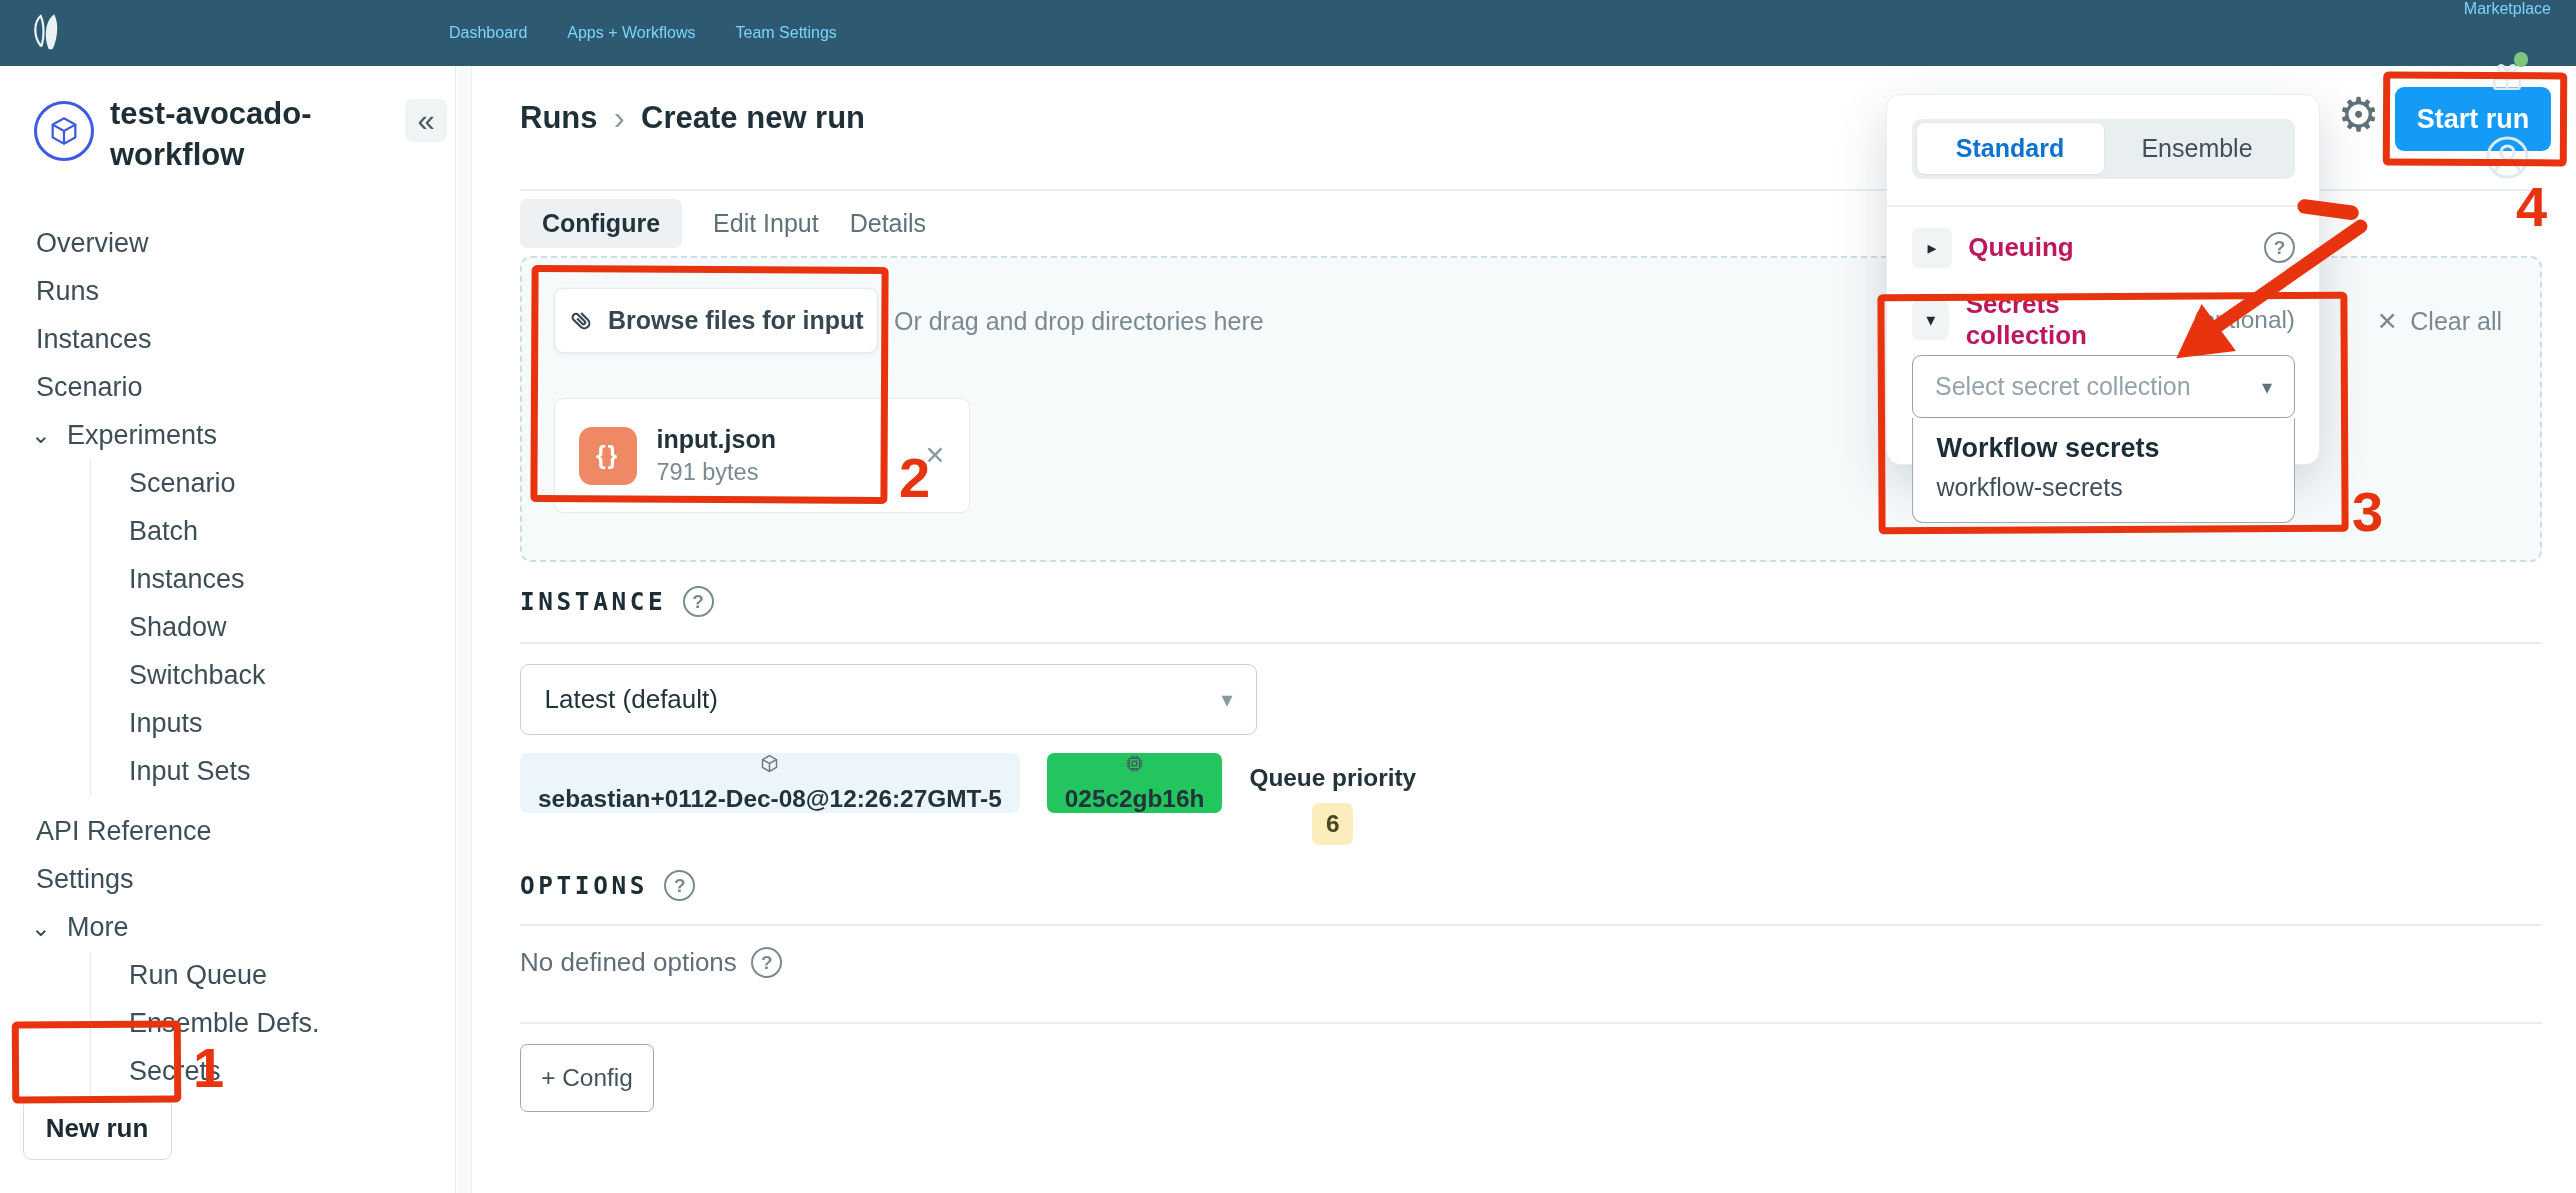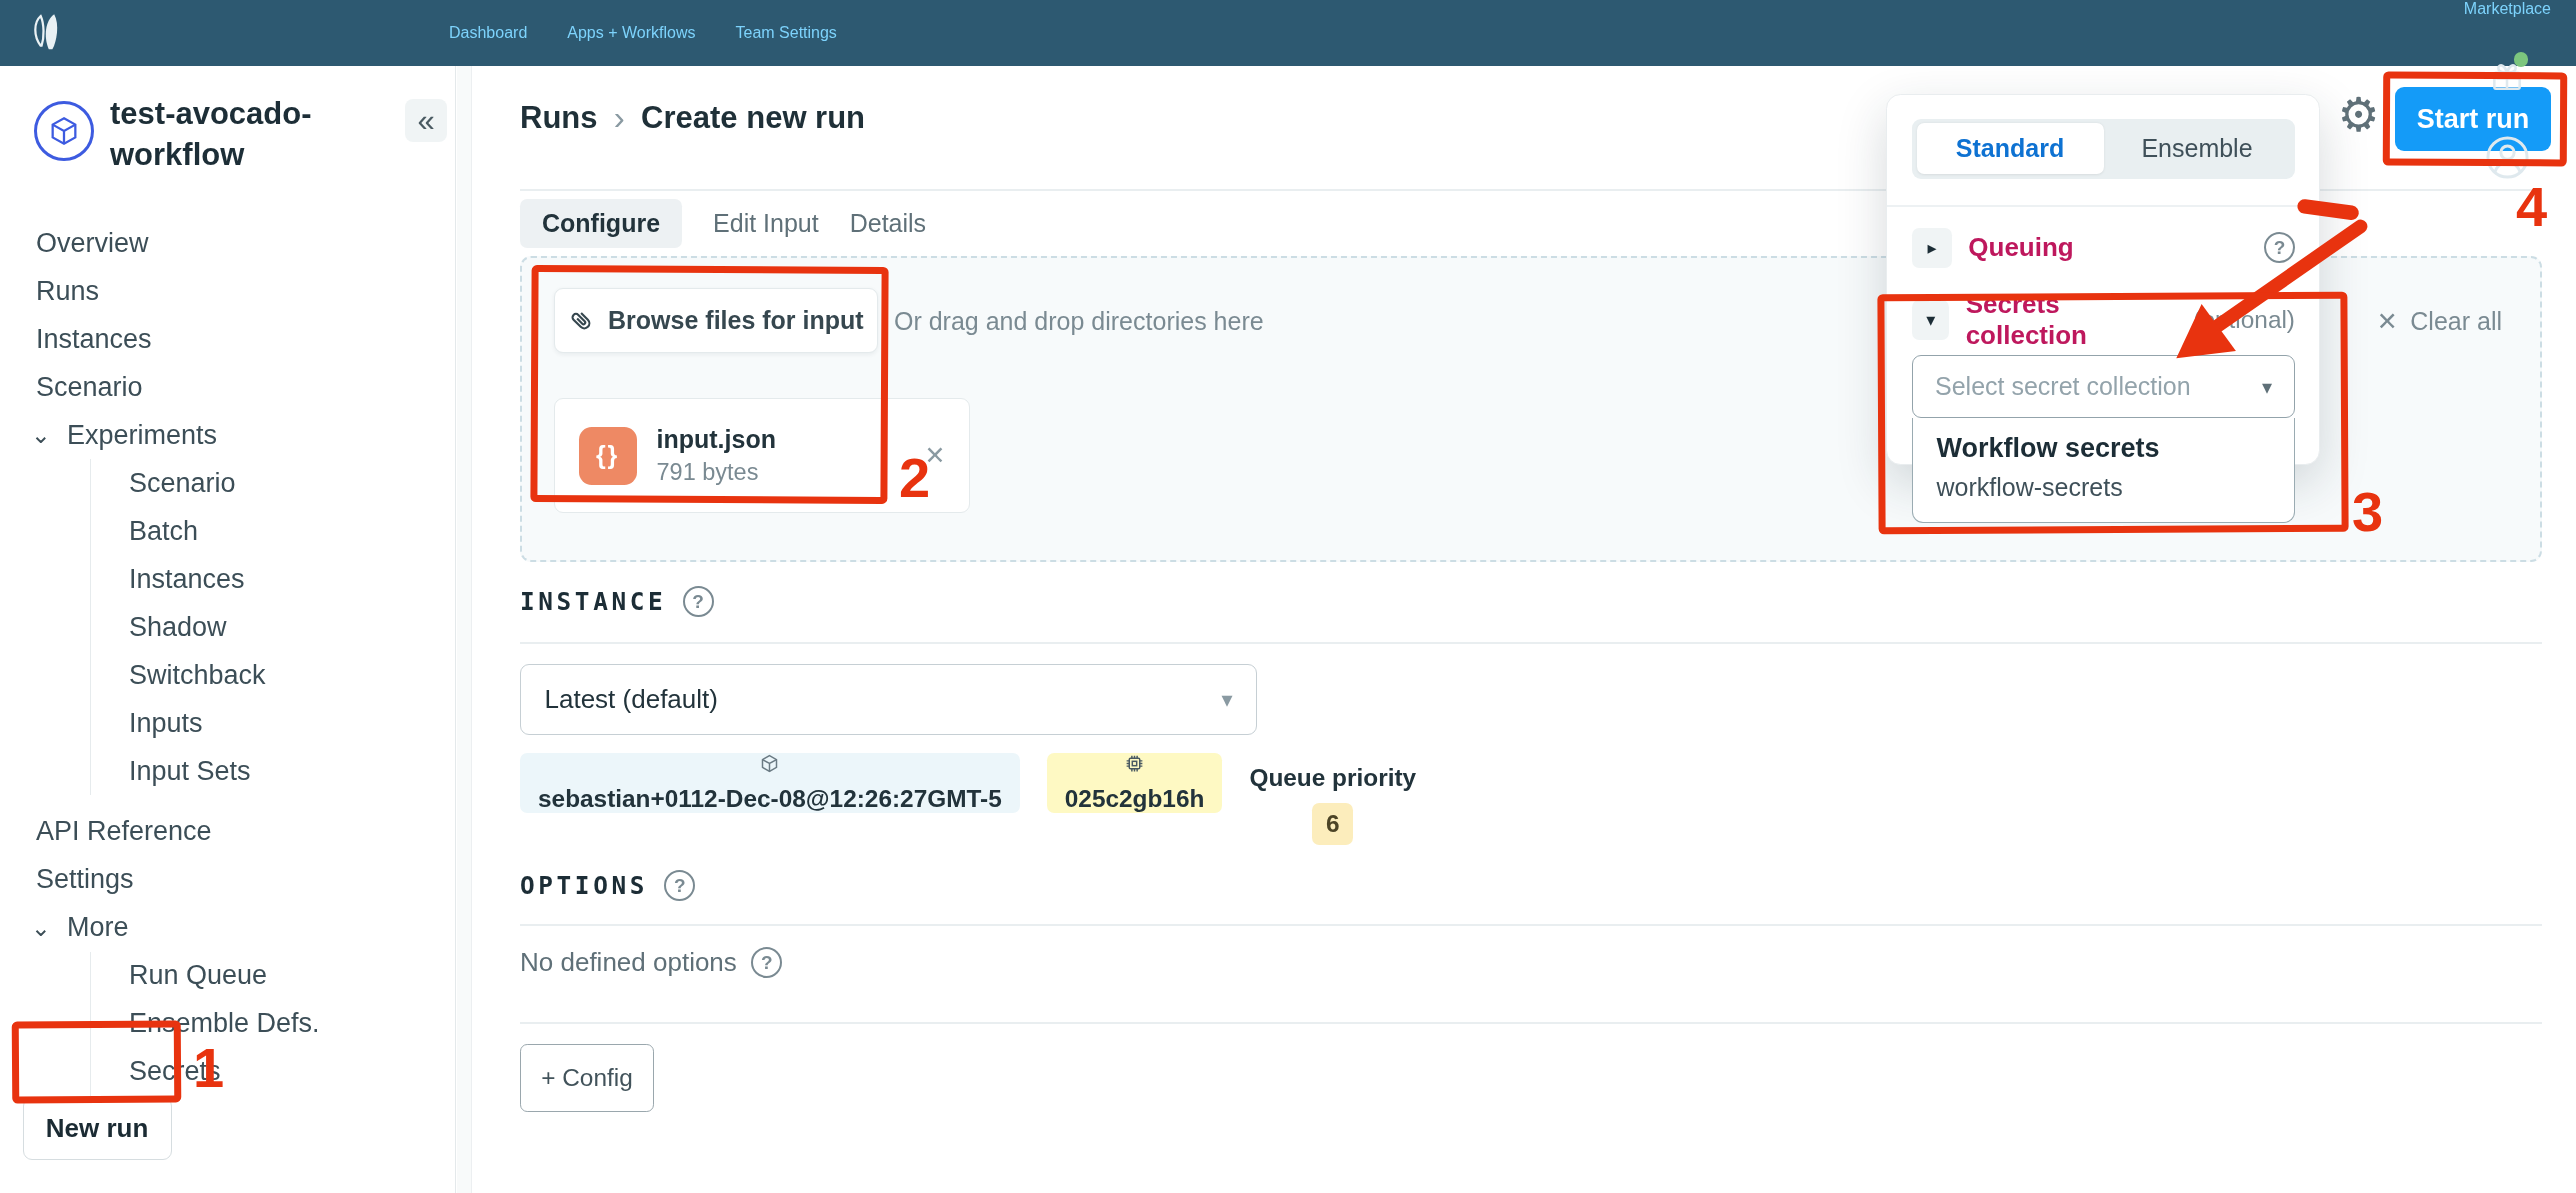--- a/index.html
+++ b/index.html
@@ -54,21 +54,21 @@
   .section-header .htxt { font-family:"DejaVu Sans Mono", monospace; font-size:24.4px; font-weight:bold; letter-spacing:3.6px; color:#1c2d36; }
   .q-icon { width:31px; height:31px; border:2.3px solid #7a8a92; border-radius:50%; color:#7a8a92; font-size:19px; font-weight:bold; display:flex; align-items:center; justify-content:center; cursor:pointer; }
 
   .inst-dropdown { left:520px; top:664px; width:737px; height:71px; background:#fff; border:1.8px solid #c6cfd4; border-radius:9px; display:flex; align-items:center; padding:0 23.5px; cursor:pointer; }
   .inst-dropdown .val { font-size:26px; color:#22333b; }
   .inst-dropdown .caret { margin-left:auto; font-size:22px; color:#8a9aa2; }
 
   .tag-row { left:520px; top:757px; display:flex; align-items:center; gap:27px; height:52px; }
   .tag { display:flex; align-items:center; gap:11px; height:60px; padding:0 18px; border-radius:7.2px; font-size:24.4px; font-weight:bold; color:#22333b;flex-direction:column; }
   .tag.blue { background:#ecf6fa; }
-  .tag.gray { background:#fef9c3; }
+  .tag.gray { background:#22c55e; }
   .tag.bare { padding:0; }
   .badge { background:#fcedbc; border-radius:7.2px; padding:7.2px 13.6px; font-size:24.4px; font-weight:bold; color:#4c4426; }
 
   .empty-row { left:520px; top:947px; display:flex; align-items:center; gap:14.5px; font-size:26px; color:#5f7078; }
   .config-btn { left:520px; top:1044px; width:134px; height:68px; background:#fff; border:1.8px solid #9aa7ad; border-radius:7.2px; display:flex; align-items:center; justify-content:center; font-size:24.4px; color:#42535b; cursor:pointer; }
 
   
   .run-panel { left:1886px; top:94px; width:434px; height:371px; background:#fff; border:0.9px solid #e9edef; border-radius:14.5px; box-shadow:0 18px 50px rgba(25,45,55,0.18); z-index:5; }
   .segmented { position:absolute; left:25px; top:23.5px; width:383px; height:60px; background:#e9eff1; border-radius:9px; display:flex; padding:4.5px; }
   .seg { flex:1; display:flex; align-items:center; justify-content:center; font-size:25px; color:#3f5059; cursor:pointer; border-radius:7.2px; }

